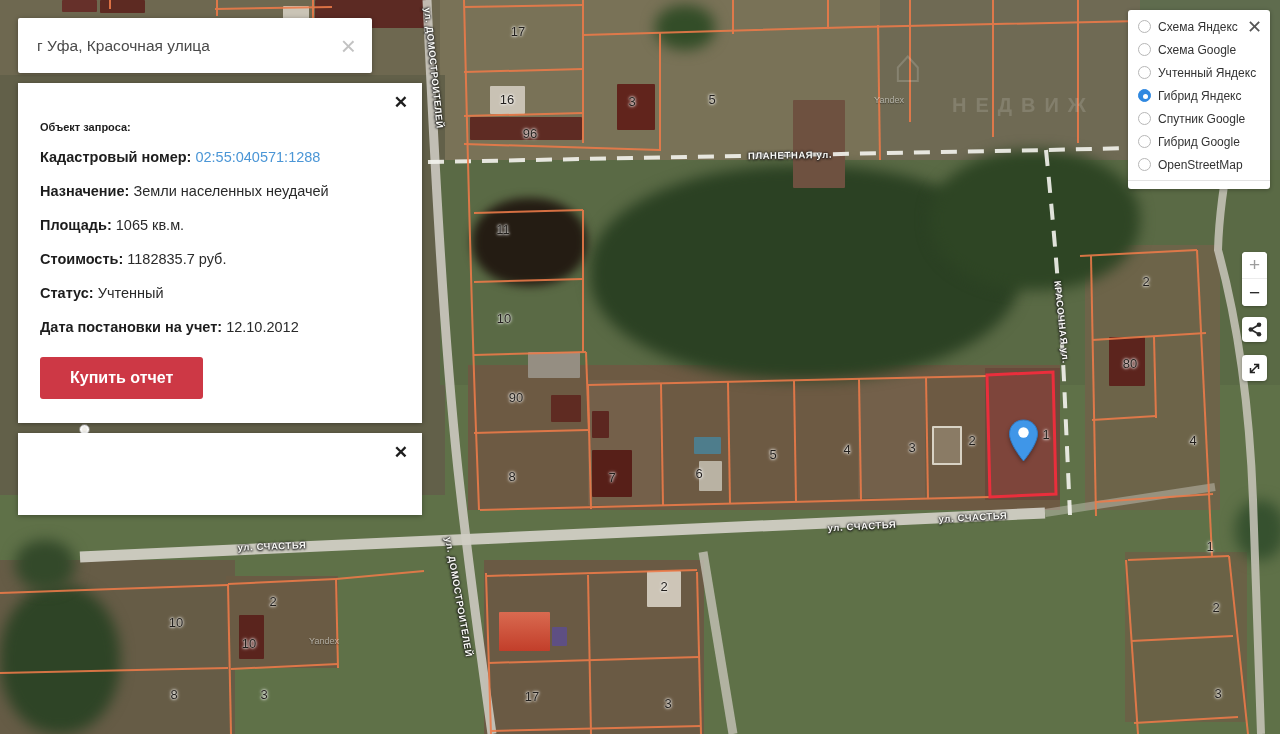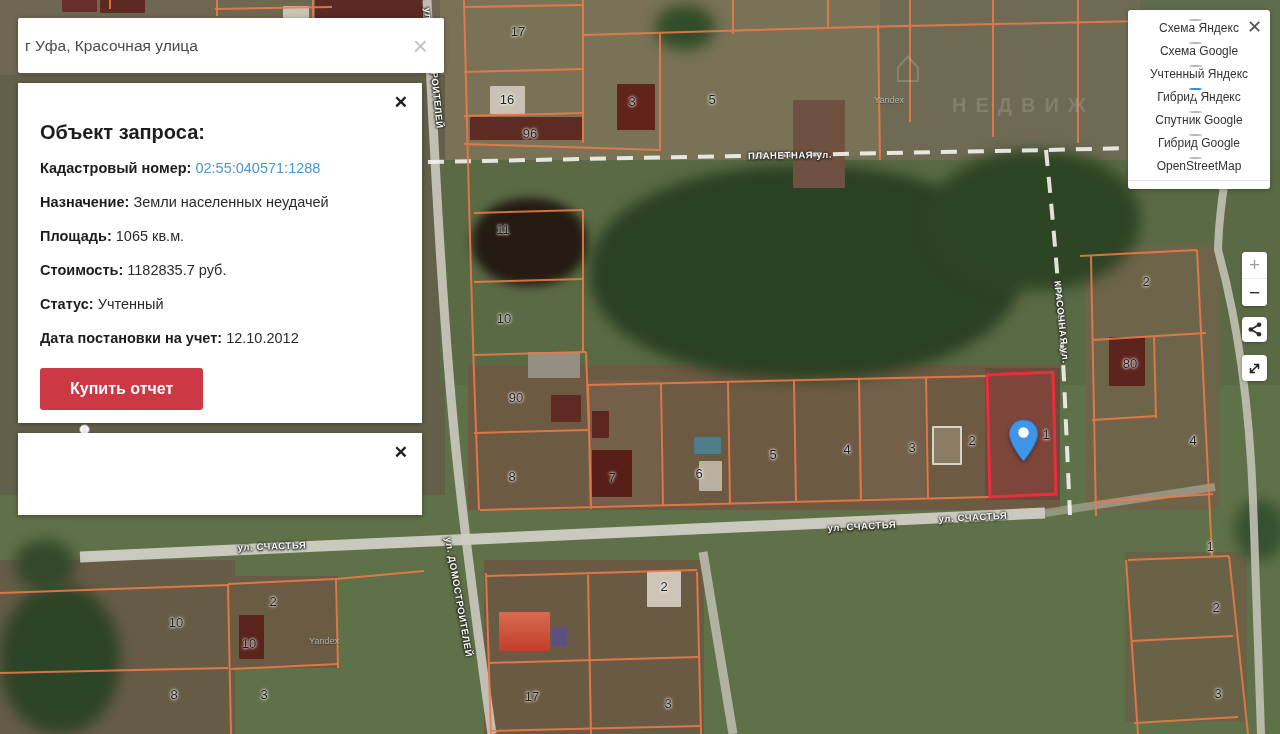--- a/index.html
+++ b/index.html
@@ -20,46 +20,46 @@
   .labels-layer{position:absolute;left:0;top:0;width:100%;height:100%;pointer-events:none;}
   .parcel-num{position:absolute;font-size:13px;color:#221f1c;white-space:nowrap;
     text-shadow:0 0 2px rgba(255,255,255,.95),0 0 3px rgba(255,255,255,.8),0 0 4px rgba(255,255,255,.6);}
   .street-label{position:absolute;font-size:9.5px;font-weight:bold;letter-spacing:.6px;color:#fafaf6;white-space:nowrap;
     text-shadow:0 0 2px #1d1d1d,0 0 3px #1d1d1d,0 1px 2px #1d1d1d;}
   .wm{position:absolute;font-size:9px;color:rgba(245,245,240,.55);white-space:nowrap;
     text-shadow:0 1px 1px rgba(0,0,0,.4);transform:translate(-50%,-50%);}
   .brand-wm{position:absolute;color:rgba(255,255,255,.17);font-weight:bold;white-space:nowrap;pointer-events:none;}
 
   
-  .search-box{position:absolute;left:18px;top:18px;width:426px;height:55px;background:#fff;
-    box-shadow:0 1px 5px rgba(0,0,0,.35);border-radius:2px;display:flex;align-items:center;padding:0 14px 0 5px;}
+  .search-box{position:absolute;left:18px;top:18px;width:354px;height:55px;background:#fff;
+    box-shadow:0 1px 5px rgba(0,0,0,.35);border-radius:2px;display:flex;align-items:center;padding:0 14px 0 17px;}
   .search-input{flex:1;border:none;outline:none;font-size:15.5px;color:#4a4a4a;background:transparent;}
   .search-clear{color:#c2c2c2;font-size:26px;font-weight:300;line-height:20px;cursor:pointer;padding:0 2px;}
 
   
   .info-panel{position:absolute;left:18px;top:83px;width:404px;height:340px;background:#fff;
     box-shadow:0 1px 5px rgba(0,0,0,.35);padding:16px 22px 22px;}
   .panel-close{position:absolute;top:11px;right:14px;font-size:17px;font-weight:bold;color:#1d1d1d;cursor:pointer;line-height:17px;}
-  .info-title{font-size:20px;font-weight:bold;color:#1d1d1d;margin-top:22px;}
+  .info-title{font-size:11px;font-weight:bold;color:#1d1d1d;margin-top:22px;}
   .info-row{margin-top:15px;font-size:14.5px;color:#2a2a2a;line-height:19px;}
   .info-row .lbl{font-weight:bold;color:#1d1d1d;}
   .info-row .val.link{color:var(--link,#4b96d6);cursor:pointer;}
   .buy-btn{margin-top:20px;margin-left:0;display:inline-block;background:var(--button-red,#cd3845);color:#fff;
     font-size:16px;font-weight:bold;border:none;border-radius:3px;padding:0 30px;height:42px;line-height:42px;cursor:pointer;}
 
   
   .error-panel{position:absolute;left:18px;top:433px;width:404px;height:82px;background:#fff;
     box-shadow:0 1px 5px rgba(0,0,0,.35);padding:30px 22px 0;}
   .error-msg{font-size:15px;font-weight:bold;color:#1d1d1d;}
 
   
   .layers-panel{position:absolute;left:1128px;top:10px;width:142px;background:#fff;border-radius:3px;
     box-shadow:0 1px 4px rgba(0,0,0,.3);padding:5px 0 4px;font-size:12px;color:#333;}
   .layers-close{position:absolute;top:9px;right:8px;font-size:18px;font-weight:300;color:#555;cursor:pointer;line-height:16px;}
-  .opt{display:flex;align-items:center;padding:4px 10px;height:23px;cursor:pointer;flex-direction:column;}
+  .opt{display:flex;align-items:center;padding:4px 10px;height:23px;cursor:pointer;}
   .opt-label{white-space:nowrap;}
   .rdo{width:13px;height:13px;min-width:13px;border-radius:50%;border:1px solid #b7b7b7;background:#fff;margin-right:7px;position:relative;}
   .opt.on .rdo{background:var(--accent-blue,#2f88e0);border-color:var(--accent-blue,#2f88e0);}
   .opt.on .rdo::after{content:"";position:absolute;left:4px;top:4px;width:5px;height:5px;border-radius:50%;background:#fff;}
   .chk{width:13px;height:13px;min-width:13px;border-radius:2px;border:1px solid #b7b7b7;background:#fff;margin-right:7px;position:relative;}
   .opt.on .chk{background:var(--accent-blue,#2f88e0);border-color:var(--accent-blue,#2f88e0);}
   .opt.on .chk::after{content:var(--check-glyph,"✓");position:absolute;left:1.5px;top:-1px;font-size:11px;color:#fff;font-weight:bold;}
   .layers-divider{height:1px;background:#e3e3e3;margin:4px 0;}
 
   

